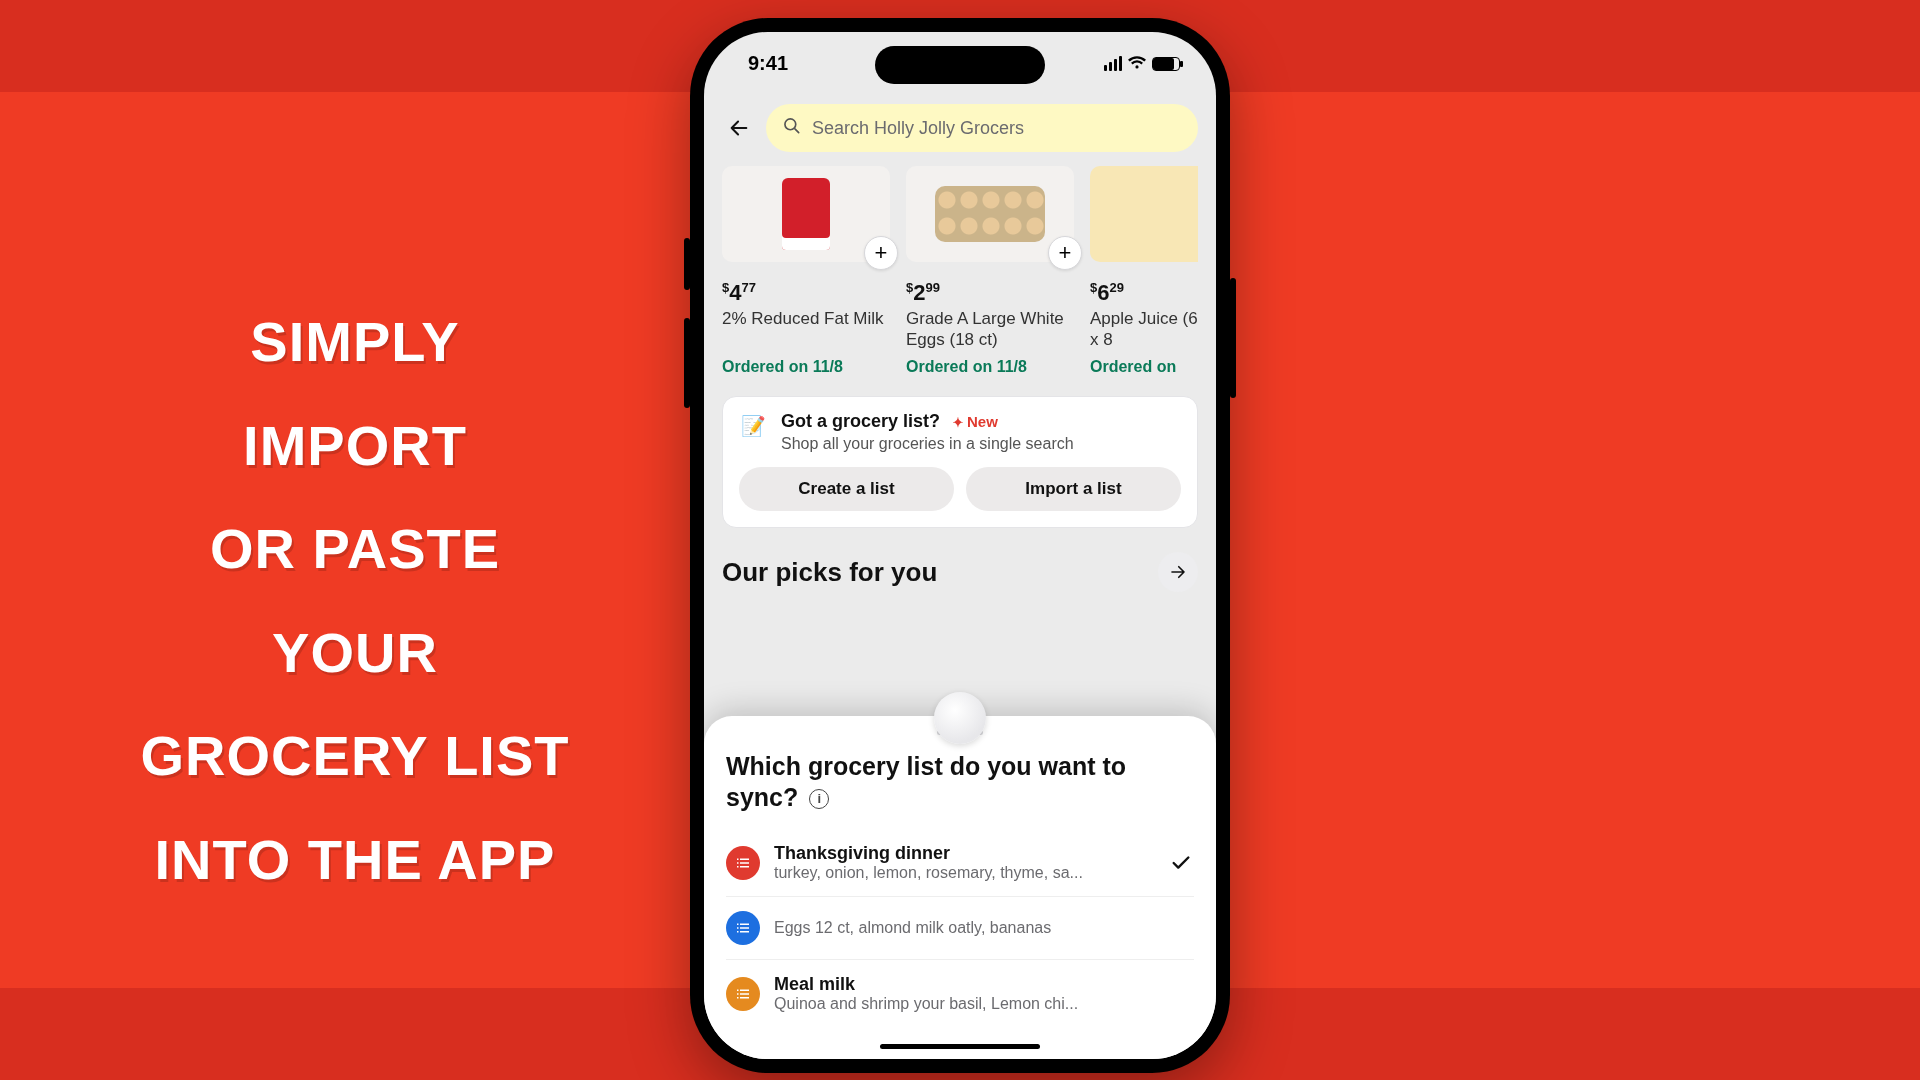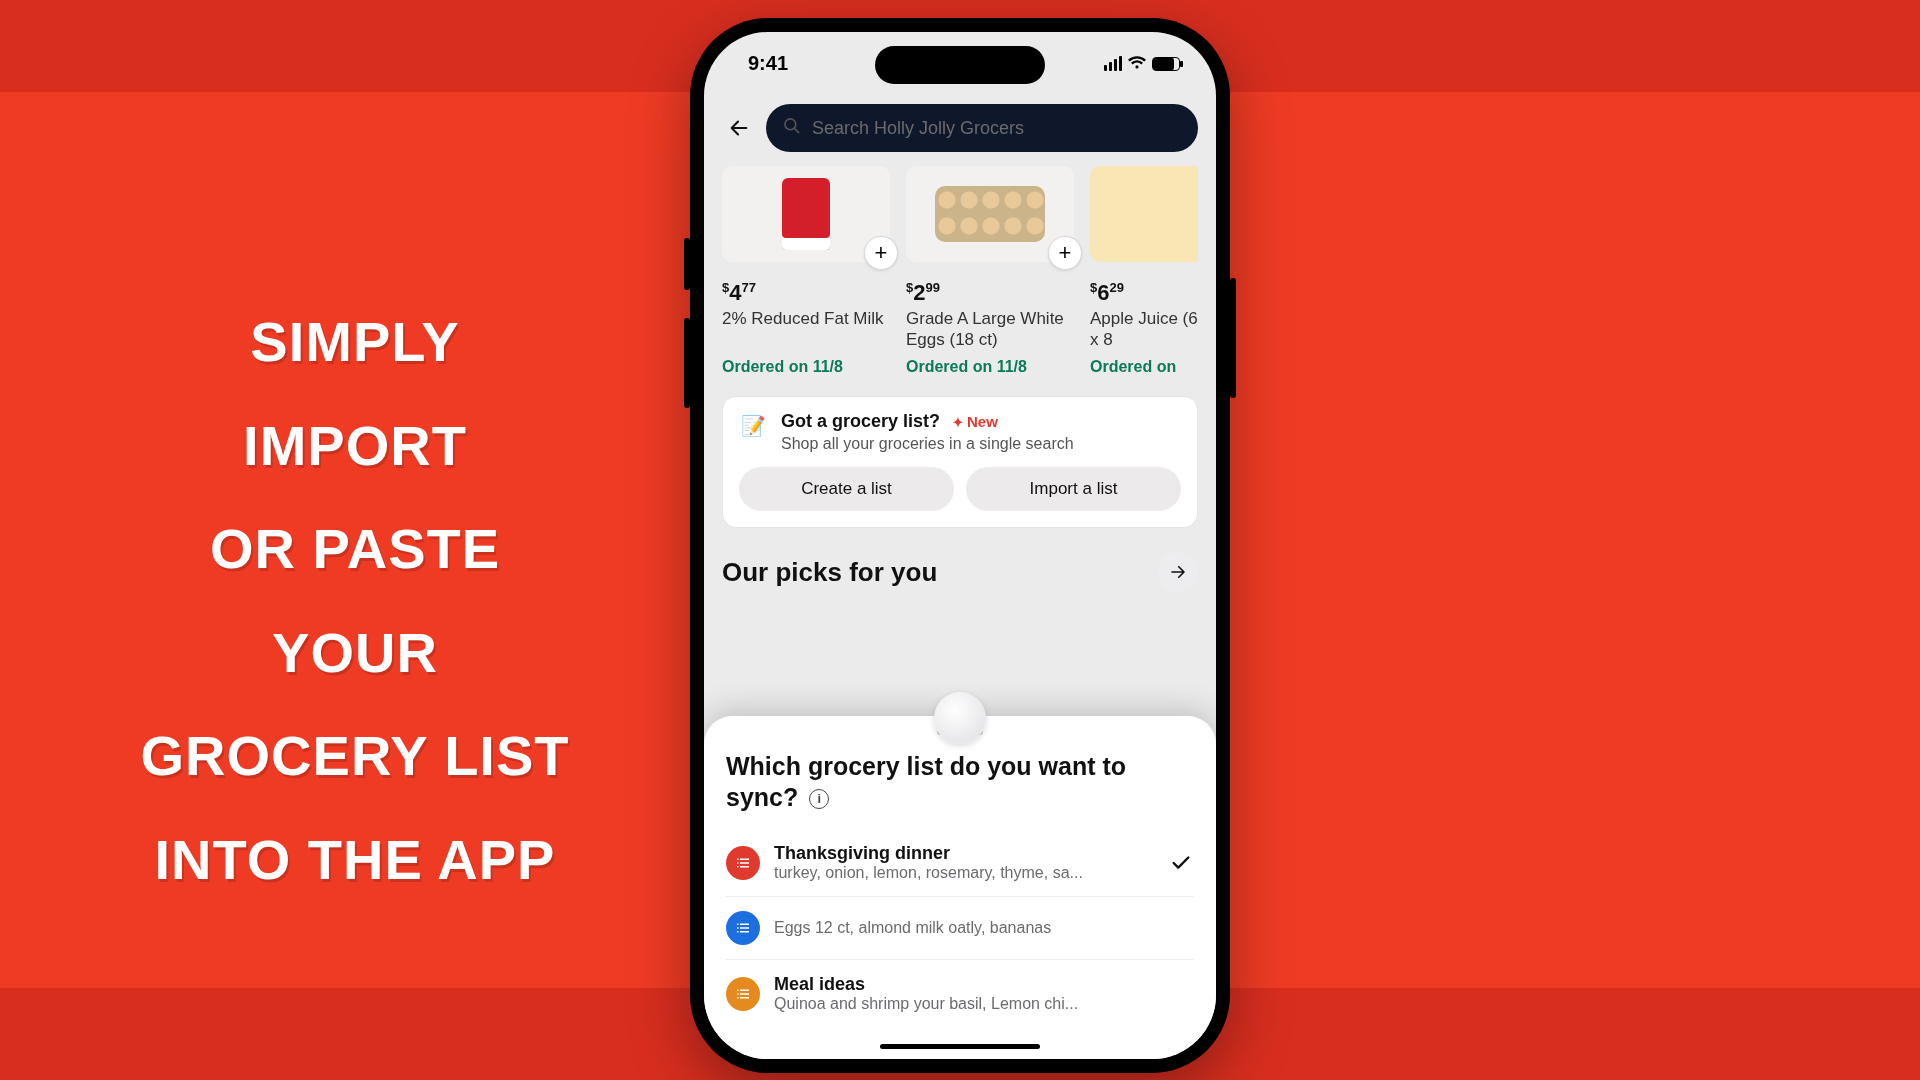--- a/index.html
+++ b/index.html
@@ -80,21 +80,21 @@
 
   .batt { width:28px; height:14px; border:1.5px solid #000; border-radius:4px; position:relative; }
   .batt::after{content:"";position:absolute;right:-4px;top:3px;width:3px;height:6px;background:#000;border-radius:1px;}
   .batt i{display:block;height:100%;width:80%;background:#000;border-radius:2px;}
 
   .content { position:absolute; top:72px; left:0; right:0; bottom:0; padding: 0 18px; }
 
   .searchrow { display:flex; align-items:center; gap:10px; }
   .back { width:34px; height:34px; display:flex; align-items:center; justify-content:center; }
   .searchpill {
-    flex:1; height:48px; background:#0f172a; border-radius:26px;
+    flex:1; height:48px; background:#fef9c3; border-radius:26px;
     display:flex; align-items:center; gap:10px; padding:0 16px;
     color:#6b6b6f; font-size:18px;
   }
 
   .prod-row {
     display:flex; gap:16px; margin-top:14px; overflow:hidden;
   }
   .card { width: 168px; flex:0 0 168px; }
   .thumb {
     width:100%; height:96px; background:#f3f1ef; border-radius:10px;
@@ -141,21 +141,21 @@
   .banner-top { display:flex; gap:12px; }
   .banner-ico { width:30px;height:30px;background:#fff;display:flex;align-items:center;justify-content:center;font-size:20px; }
   .banner-title { font-weight:700; font-size:18px; color:#111; }
   .new { color:#e03a2f; font-weight:700; font-size:15px; margin-left:8px;text-align:right; }
   .new::before{content:"✦ "; font-size:13px;}
   .banner-sub { font-size:16px; color:#555; margin-top:3px; }
   .banner-btns { display:flex; gap:12px; margin-top:14px; }
   .pillbtn {
     flex:1; height:44px; border-radius:24px; background:#eceaea;
     display:flex; align-items:center; justify-content:center;
-    font-weight:400; font-size:17px; color:#111;
+    font-weight:700; font-size:17px; color:#111;
   }
 
   .picks {
     margin-top:24px; display:flex; align-items:center; justify-content:space-between;
   }
   .picks h2 { font-size:26px; font-weight:800; color:#111; }
   .picks .go {
     width:40px;height:40px;border-radius:50%;background:#ededef;
     display:flex;align-items:center;justify-content:center;
   }
@@ -358,21 +358,21 @@
             </div>
           </div>
 
           <div class="lrow">
             <span class="lico orange">
               <svg viewBox="0 0 24 24">
                   <path fill="#fff" d="M4 6h2v2H4zm0 5h2v2H4zm0 5h2v2H4zM8 6h12v2H8zm0 5h12v2H8zm0 5h12v2H8z"></path>
                 </svg>
             </span>
             <div class="ltxt">
-              <div class="lname">Meal ideas</div>
+              <div class="lname">Meal milk</div>
               <div class="ldesc">Quinoa and shrimp your basil, Lemon chi...</div>
             </div>
           </div>
         </div>
       </div>
 
       <div class="homebar"></div>
     </div>
   </div>
 </div>

